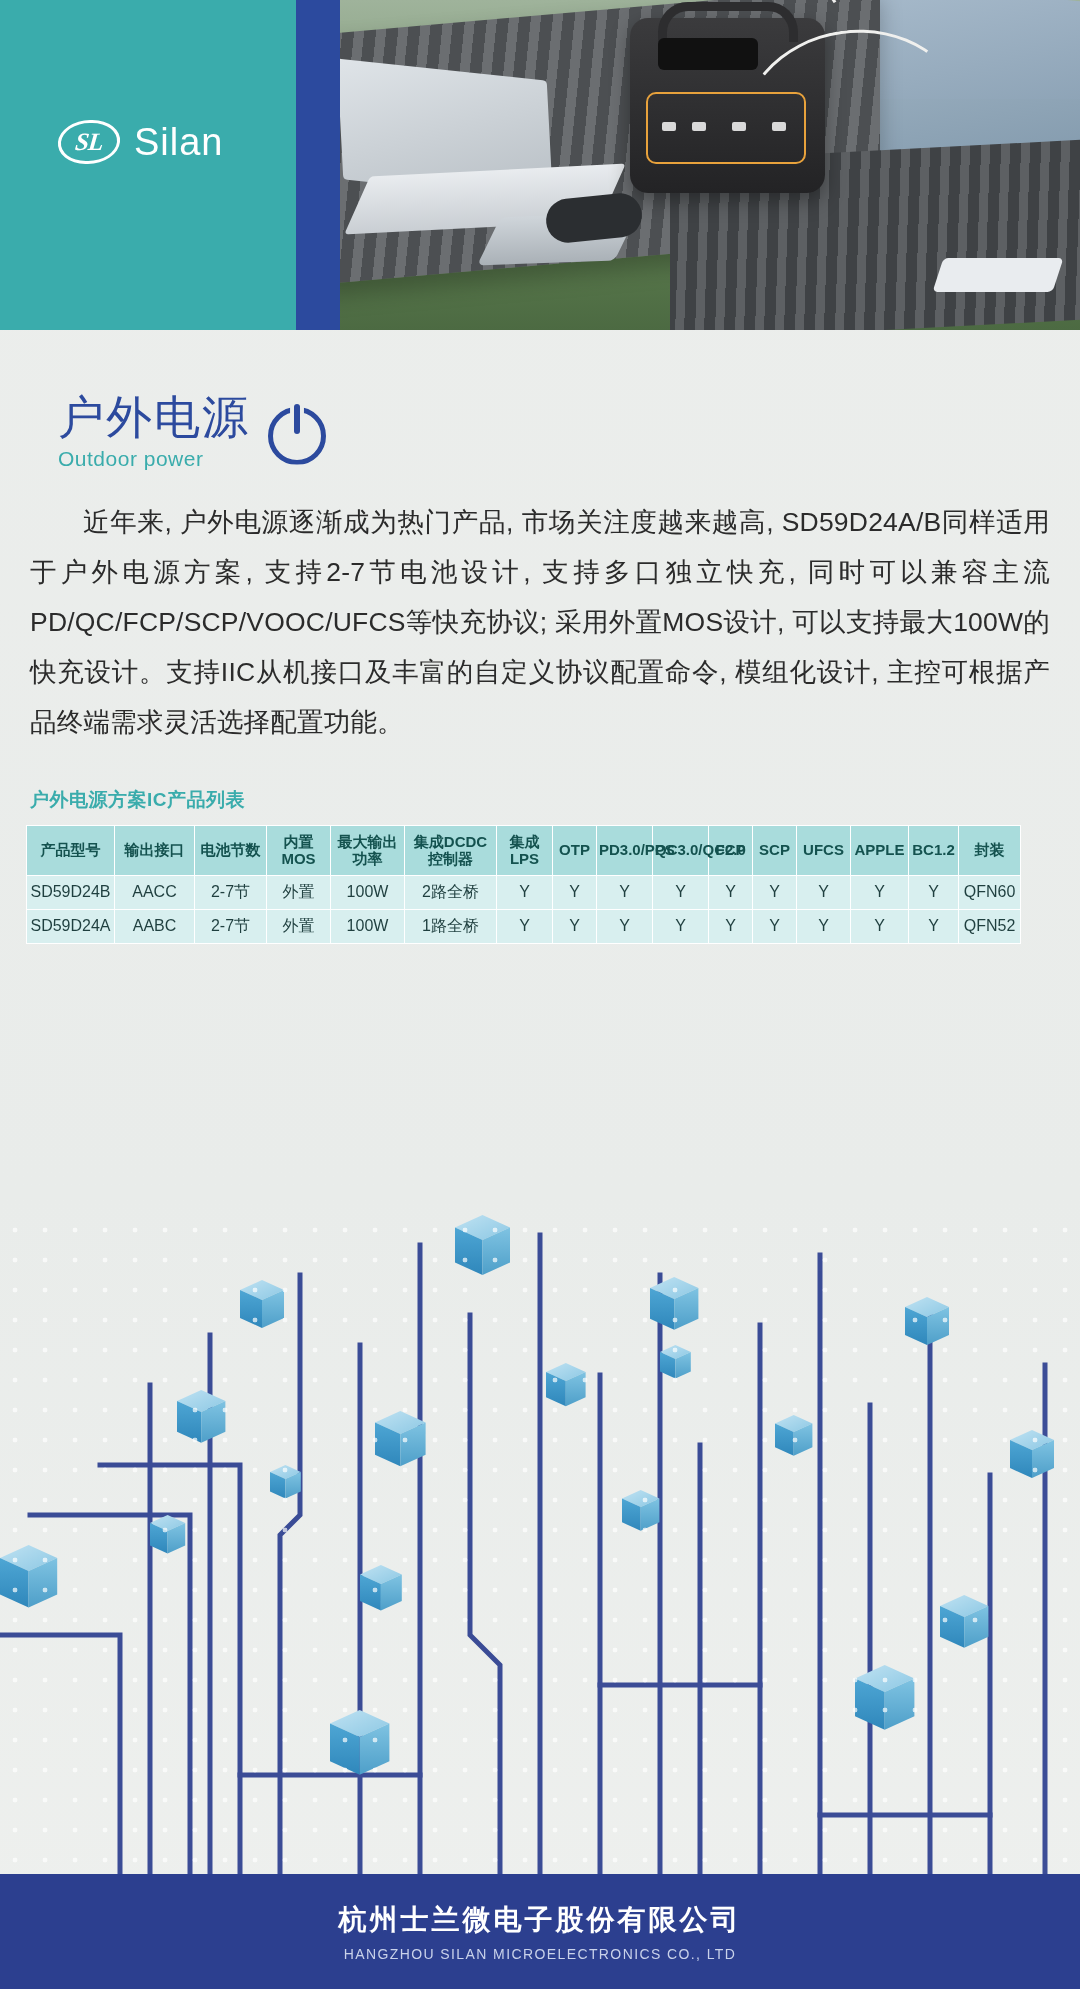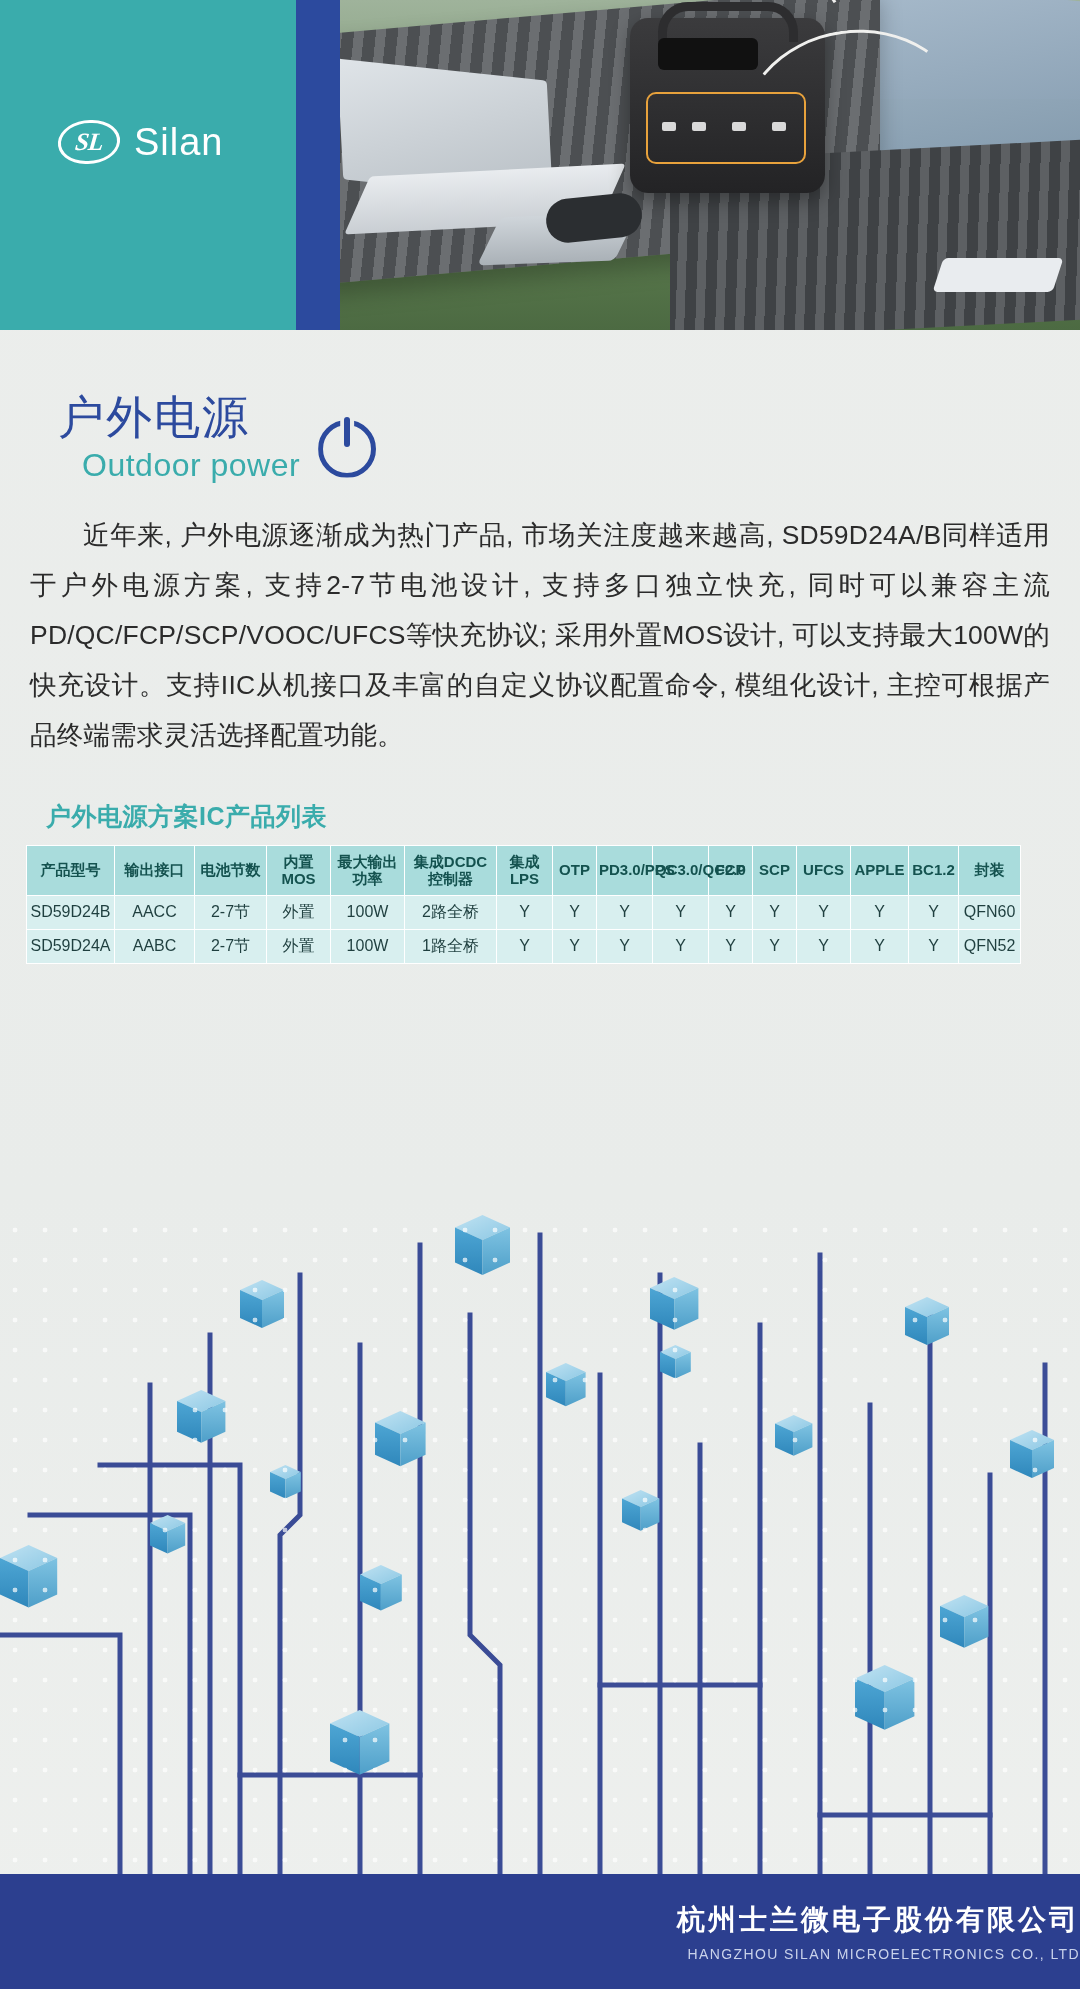--- a/index.html
+++ b/index.html
@@ -200,25 +200,24 @@
     gap: 18px;
   }
   .title-cn {
     font-size: 46px;
     color: #2c4a9e;
     font-weight: 400;
     letter-spacing: 2px;
     line-height: 1.1;
   }
   .title-en {
-    font-size: 32px;
+    font-size: 21px;
     color: #3aacac;
     letter-spacing: .5px;
     margin-top: 4px;
-    margin-left: 24px;
   }
   .power-icon {
     width: 58px; height: 58px;
     position: relative;
     margin-bottom: 6px;
   }
   .power-icon .ring {
     position: absolute; inset: 0;
     border: 5px solid #2c4a9e;
     border-radius: 50%;
@@ -239,23 +238,23 @@
     font-size: 26.5px;
     line-height: 50px;
     color: #2b2b2b;
     text-align: justify;
     text-indent: 2em;
     letter-spacing: .2px;
   }
 
   
   .table-title {
-    margin: 40px 0 12px 46px;
+    margin: 40px 0 12px 30px;
     color: #3aacac;
-    font-size: 25px;
+    font-size: 19px;
     font-weight: 700;
     letter-spacing: .5px;
   }
 
   
   .tbl-wrap { margin: 0 26px; }
   table.ic {
     width: 848px;
     border-collapse: collapse;
     font-size: 15px;
@@ -316,21 +315,21 @@
 
   
   .footer {
     position: absolute;
     left: 0; bottom: 0;
     width: 1080px;
     height: 115px;
     background: #2c3f8f;
     display: flex;
     flex-direction: column;
-    align-items: flex-end;
+    align-items: center;
     justify-content: center;
     gap: 7px;
   }
   .footer-cn {
     color: #ffffff;
     font-size: 28px;
     font-weight: 700;
     letter-spacing: 3px;
   }
   .footer-en {

